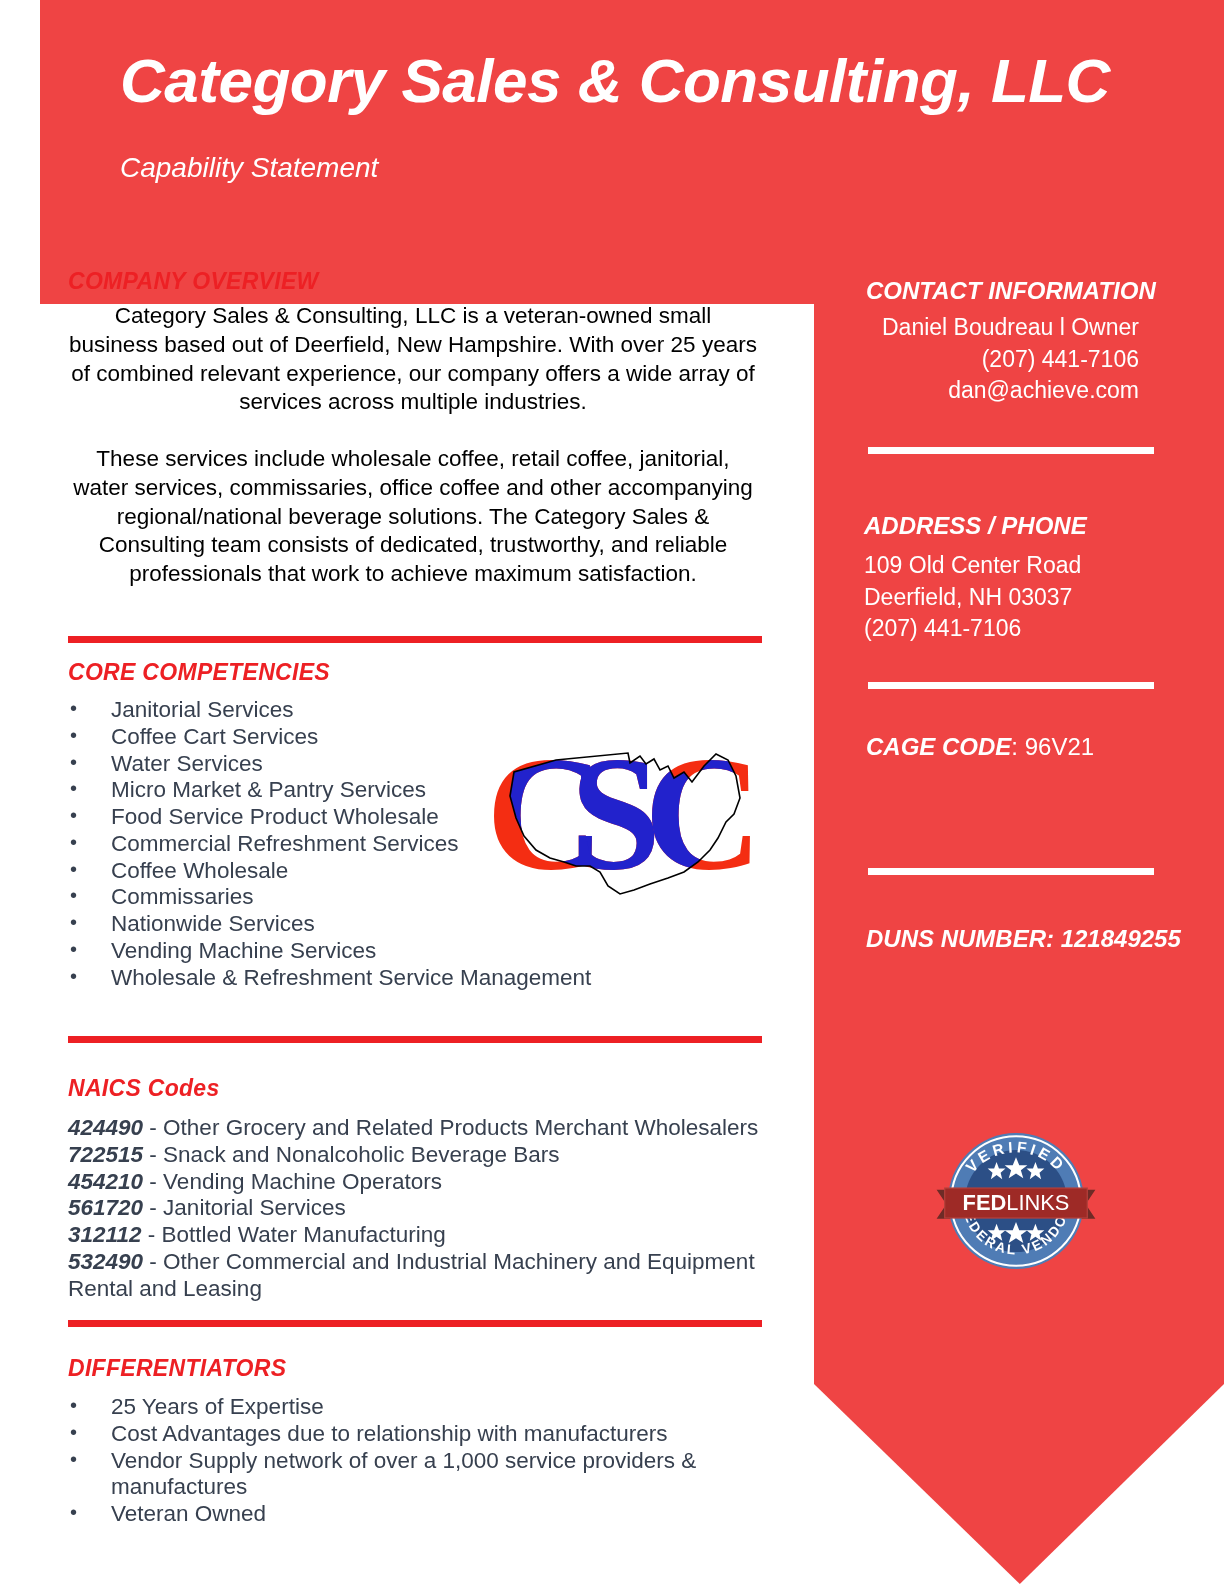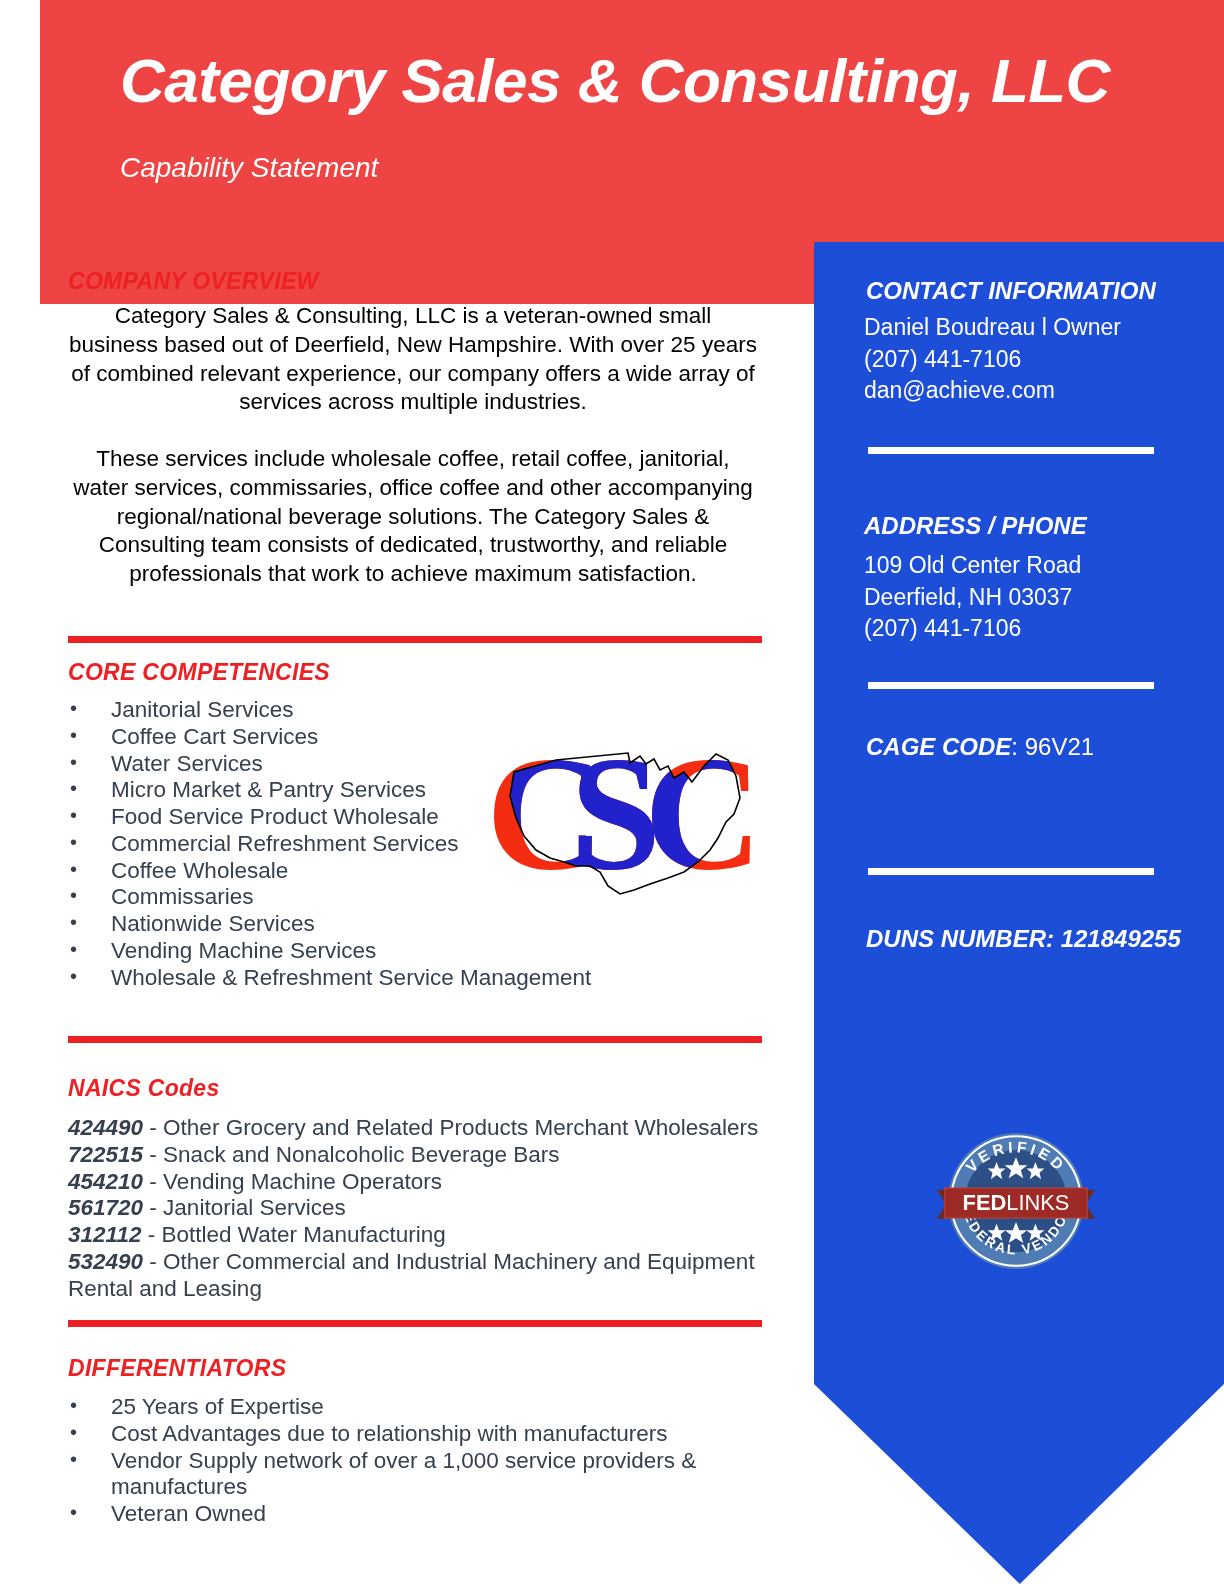--- a/index.html
+++ b/index.html
@@ -51,21 +51,21 @@
     white-space: nowrap;
   }
 
   
   .red-panel {
     position: absolute;
     left: 814px;
     top: 242px;
     width: 410px;
     height: 1342px;
-    background: #1d4ed8;
+    background: #ef4444;
     clip-path: polygon(0 0, 100% 0, 100% 85.1%, 50.2% 100%, 0 85.1%);
   }
   .rp-head {
     position: absolute;
     font-size: 24px;
     font-weight: bold;
     font-style: italic;
     color: #ffffff;
     white-space: nowrap;
   }
@@ -83,21 +83,21 @@
     height: 7px;
     background: #ffffff;
   }
   .rp-inline-head {
     font-weight: bold;
     font-style: italic;
   }
 
   
   .contact-head   { left: 52px; top: 35px; }
-  .contact-body   { left: 50px; top: 70px; }
+  .contact-body   { left: 68px; top: 70px; text-align: right; }
   .div-1          { top: 205px; }
   .address-head   { left: 50px; top: 270px; }
   .address-body   { left: 50px; top: 308px; }
   .div-2          { top: 440px; }
   .cage-line      { left: 52px; top: 488px; font-size: 24px; }
   .div-3          { top: 626px; }
   .duns-line      { left: 52px; top: 680px; font-size: 24px; font-weight: bold; font-style: italic; }
 
   
   .badge {

